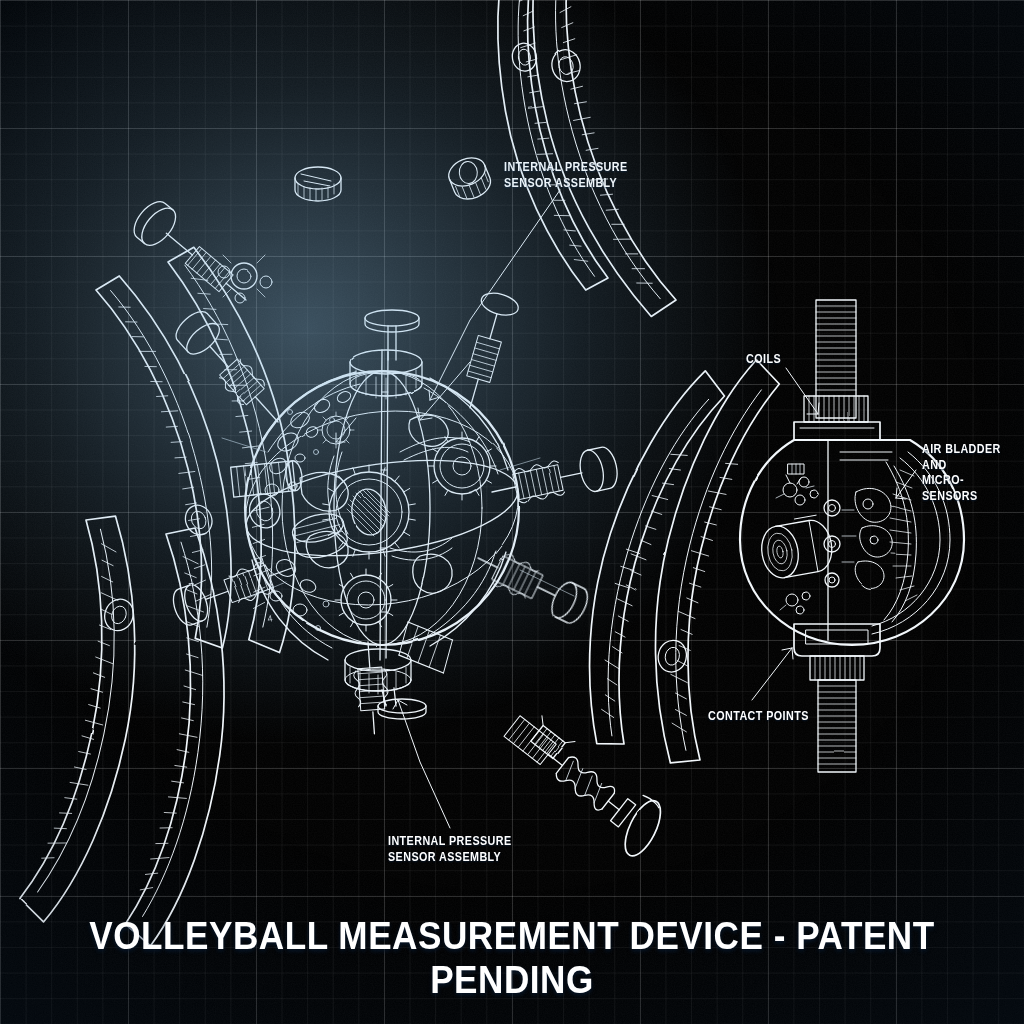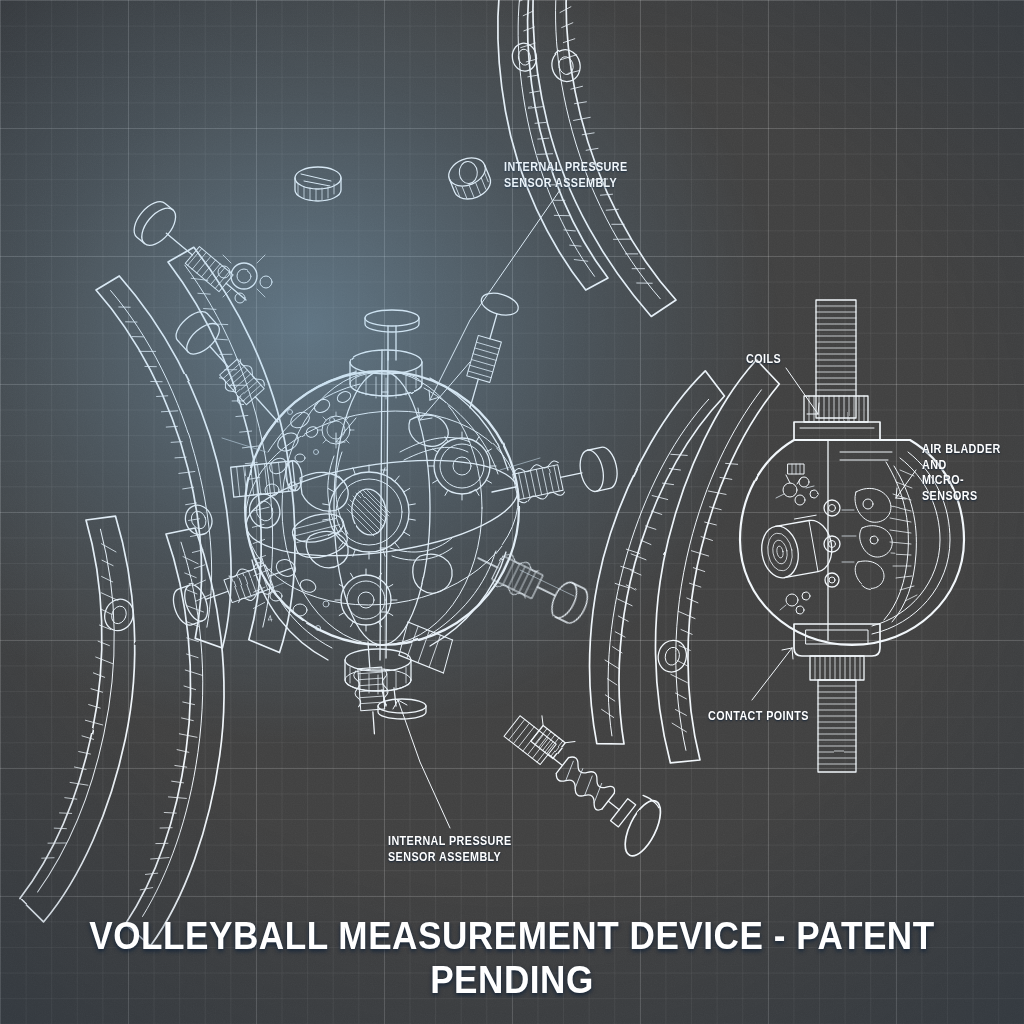--- a/index.html
+++ b/index.html
@@ -1,20 +1,20 @@
 <!DOCTYPE html>
 <html><head>
 <meta charset="utf-8">
 <title>Blueprint</title>
 <style>
   html,body{margin:0;padding:0;background:#0e2438;}
   #sheet{
     position:relative;width:1024px;height:1024px;overflow:hidden;
     font-family:"Liberation Sans", sans-serif;
-    background:#404040;
+    background:#000000;
   }
   
   .layer{position:absolute;inset:0;pointer-events:none;}
   #grid-minor{
     background-image:
       linear-gradient(to right, rgba(255,255,255,.055) 1px, transparent 1px),
       linear-gradient(to bottom, rgba(255,255,255,.055) 1px, transparent 1px);
     background-size:25.6px 25.6px;
   }
   #grid-major{

